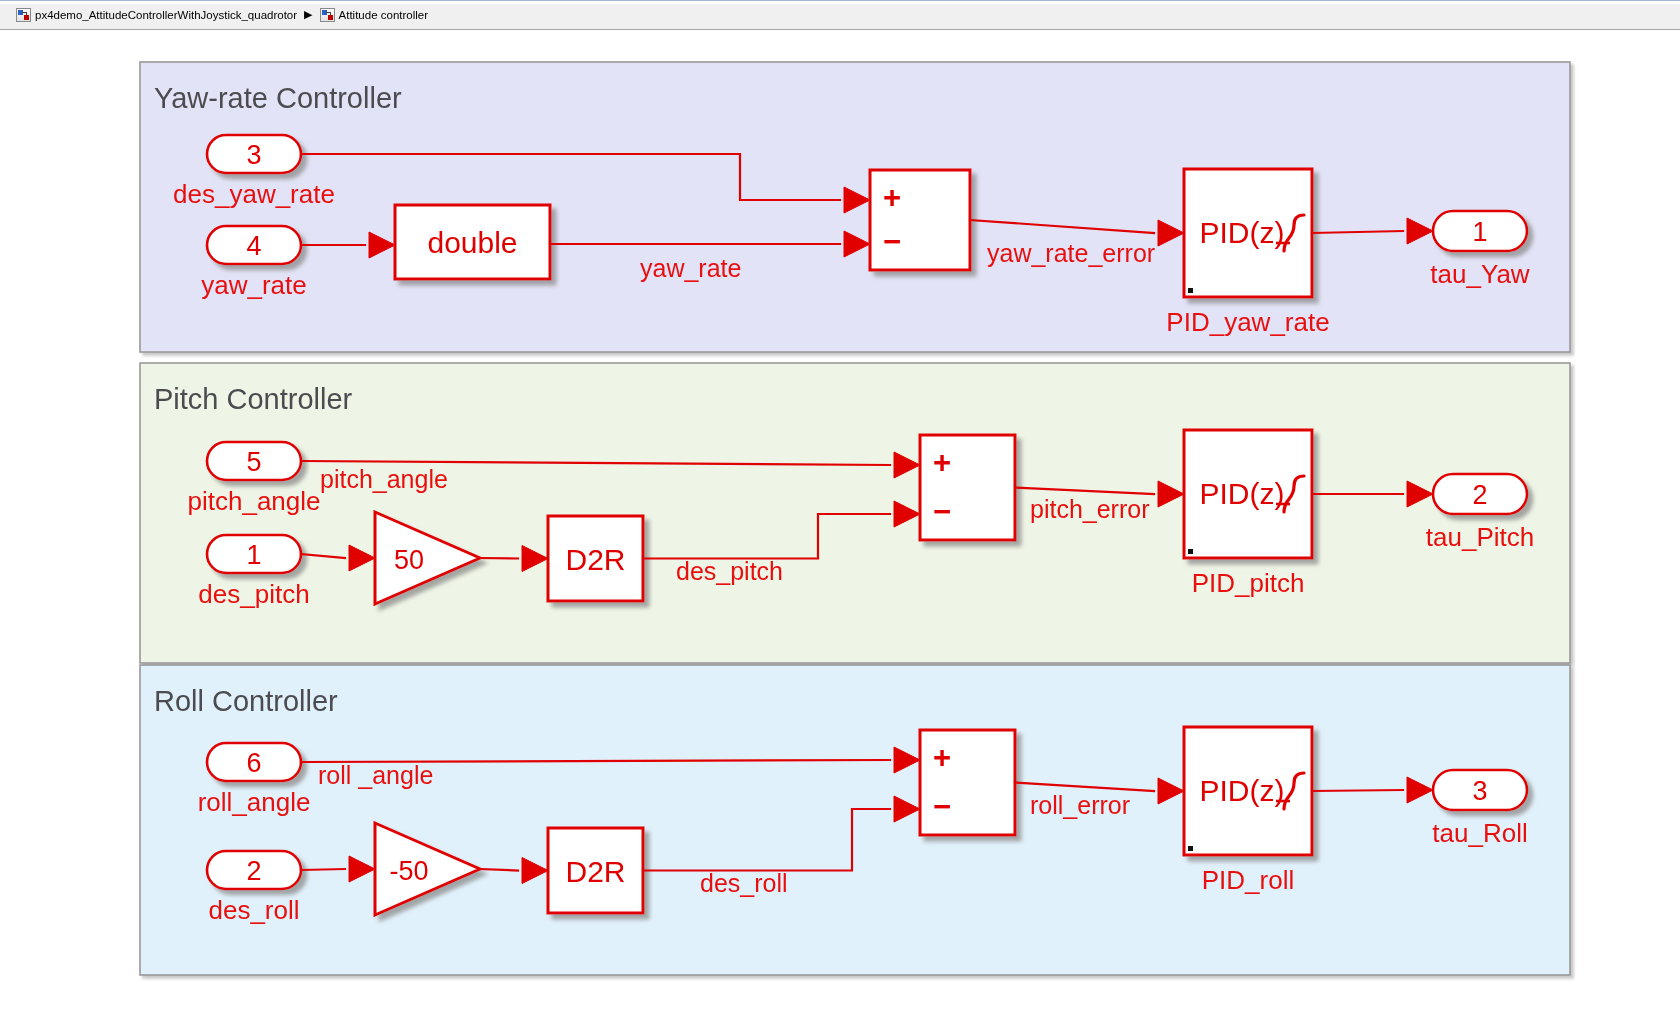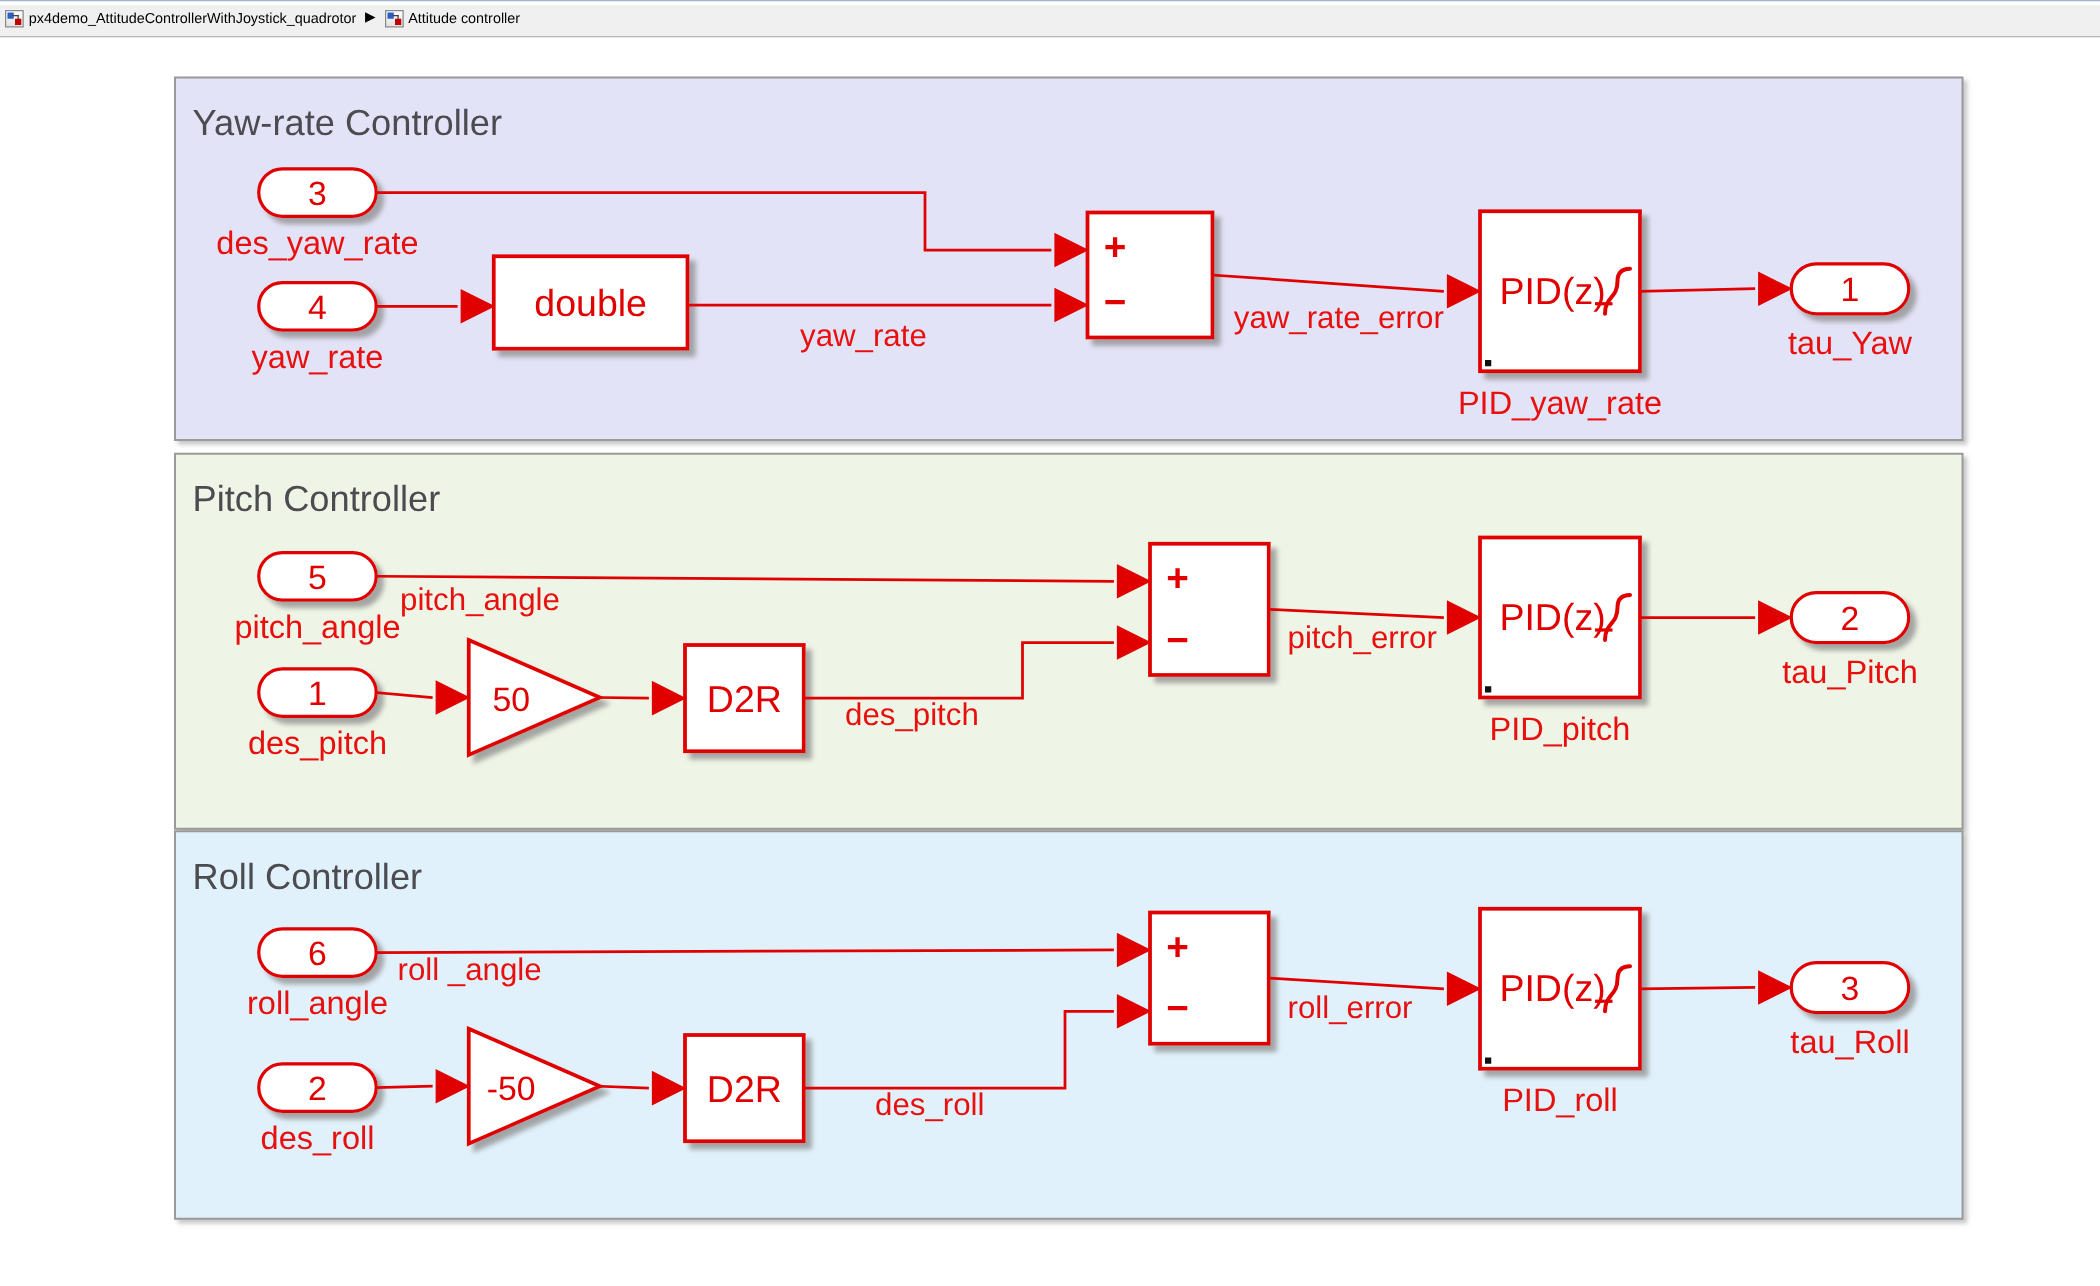--- a/index.html
+++ b/index.html
@@ -10,21 +10,21 @@
     font-family:"Liberation Sans", sans-serif;
     overflow:hidden;
   }
   
   #breadcrumb-bar{
     position:absolute;left:0;top:0;width:1680px;height:30px;
     background:#f0f0f0;
     border-bottom:1px solid #a6a6a6;
     display:flex;align-items:center;
     box-sizing:border-box;
-    padding-left:4px;
+    padding-left:16px;
   }
   #breadcrumb-bar::before{
     content:"";position:absolute;left:0;top:0;width:1680px;height:3px;
     background:#ffffff;border-top:1px solid #9fb6cd;
   }
   .crumb{display:flex;align-items:center;gap:4px;cursor:default;}
   .crumb-label{
     font-size:11.5px;color:#000000;white-space:nowrap;
     font-family:"Liberation Sans", sans-serif;
   }

